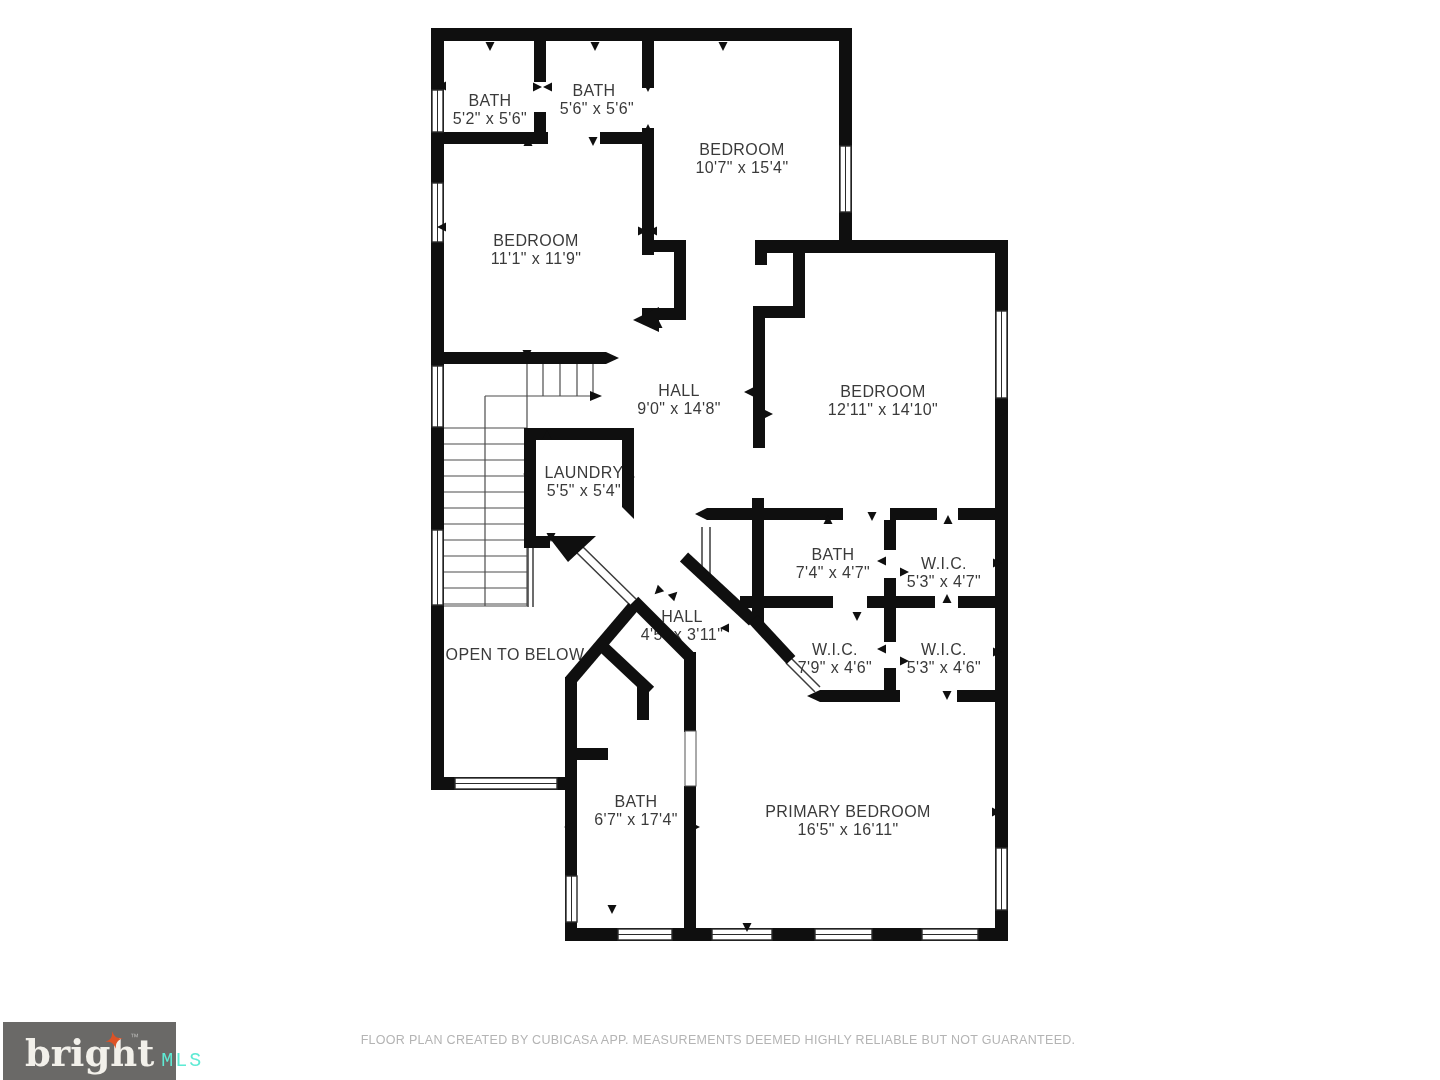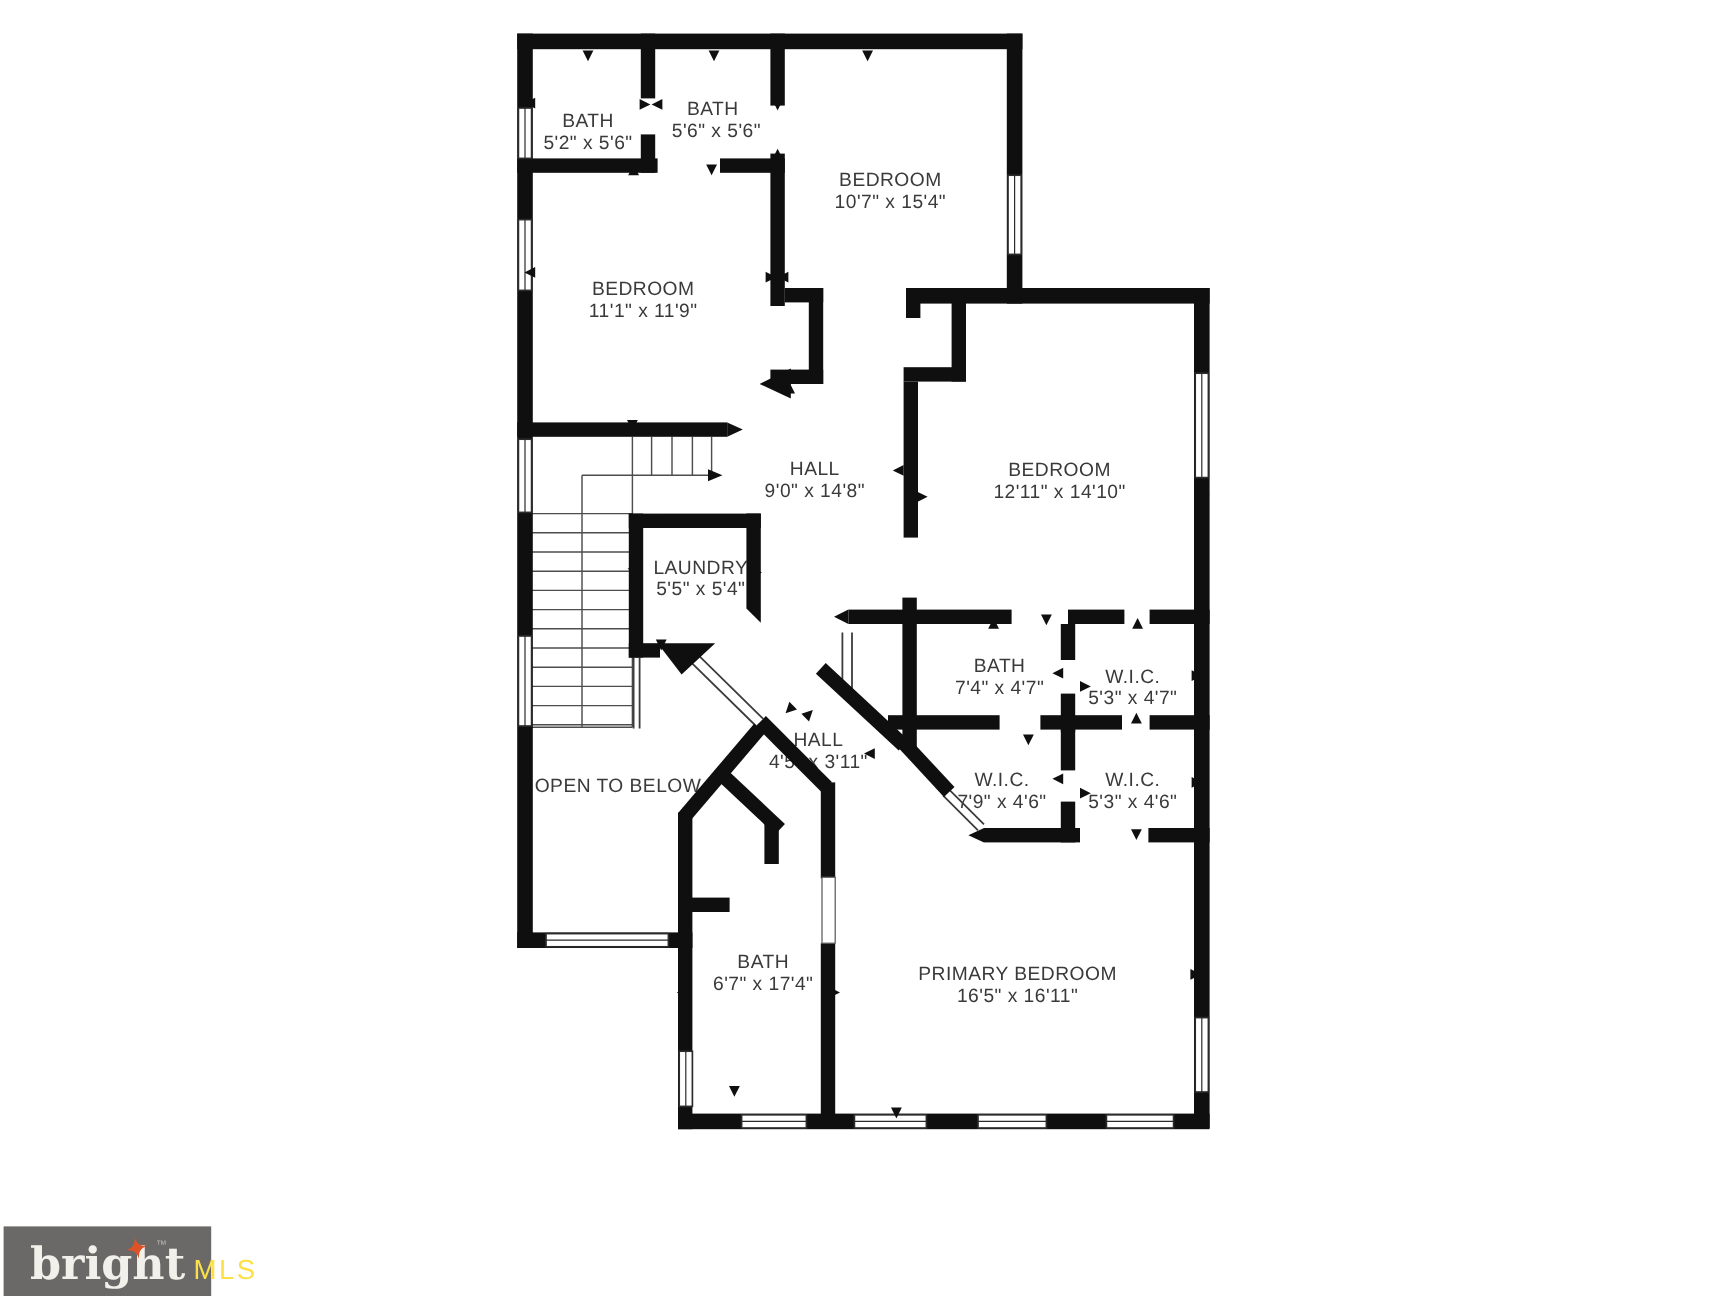--- a/index.html
+++ b/index.html
@@ -17,21 +17,21 @@
           font-family:"Liberation Sans", sans-serif;text-anchor:middle;}
   .ar{fill:var(--wall,#0f0f0f);}
   #footer-disclaimer{position:absolute;left:0;right:0;top:1033px;text-align:center;
           color:#b4b4b4;font-size:12.5px;letter-spacing:.3px;}
   #brand-logo-box{position:absolute;left:3px;top:1022px;width:173px;height:58px;
           background:#6a6967;}
   #brand-logo-inner{position:absolute;left:22px;top:0;height:58px;display:flex;
           align-items:baseline;padding-top:8px;box-sizing:border-box;}
   .brand-word{font-family:"DejaVu Serif", serif;font-weight:bold;font-size:37px;
           color:#f2f0ea;line-height:46px;}
-  .brand-suffix{font-family:Liberation Sans, sans-serif;font-size:23px;color:#fde047;
+  .brand-suffix{font-family:Liberation Mono, monospace;font-size:20px;color:#5eead4;
           letter-spacing:2px;margin-left:7px;}
   .brand-tm{position:absolute;left:127px;top:10px;font-size:9px;color:#b5b5b3;}
   #brand-star{position:absolute;left:100px;top:7px;}
 </style>
 </head>
 <body>
 
 <div id="canvas">
 
 <svg id="plan-svg" width="1440" height="1080" viewBox="0 0 1440 1080">
@@ -225,20 +225,21 @@
     <use href="#tr" transform="translate(532 474) rotate(180)"></use>
     <use href="#tr" transform="translate(626 477)"></use>
     <use href="#tr" transform="translate(547 439) rotate(270)"></use>
     <use href="#tr" transform="translate(551 533) rotate(90)"></use>
     <use href="#tr" transform="translate(661 588) rotate(135)"></use>
     <use href="#tr" transform="translate(671 598) rotate(315)"></use>
     <use href="#tr" transform="translate(729 628) rotate(180)"></use>
   </g>
 </svg>
 
+  <div id="footer-disclaimer">FLOOR PLAN CREATED BY CUBICASA APP. MEASUREMENTS DEEMED HIGHLY RELIABLE BUT NOT GUARANTEED.</div>
 
   <div id="brand-logo-box" style="background: rgb(106, 105, 103);">
     <div id="brand-logo-inner">
       <span class="brand-word">bright</span>
       <span class="brand-suffix">MLS</span>
     </div>
     <svg id="brand-star" width="22" height="22" viewBox="-11 -11 22 22">
       <path d="M0 -9 C1 -3 3 -1 9 0 C3 1 1 3 0 9 C-1 3 -3 1 -9 0 C-3 -1 -1 -3 0 -9 Z" fill="#dd5226" transform="rotate(-12)"></path>
     </svg>
     <span class="brand-tm">™</span>

